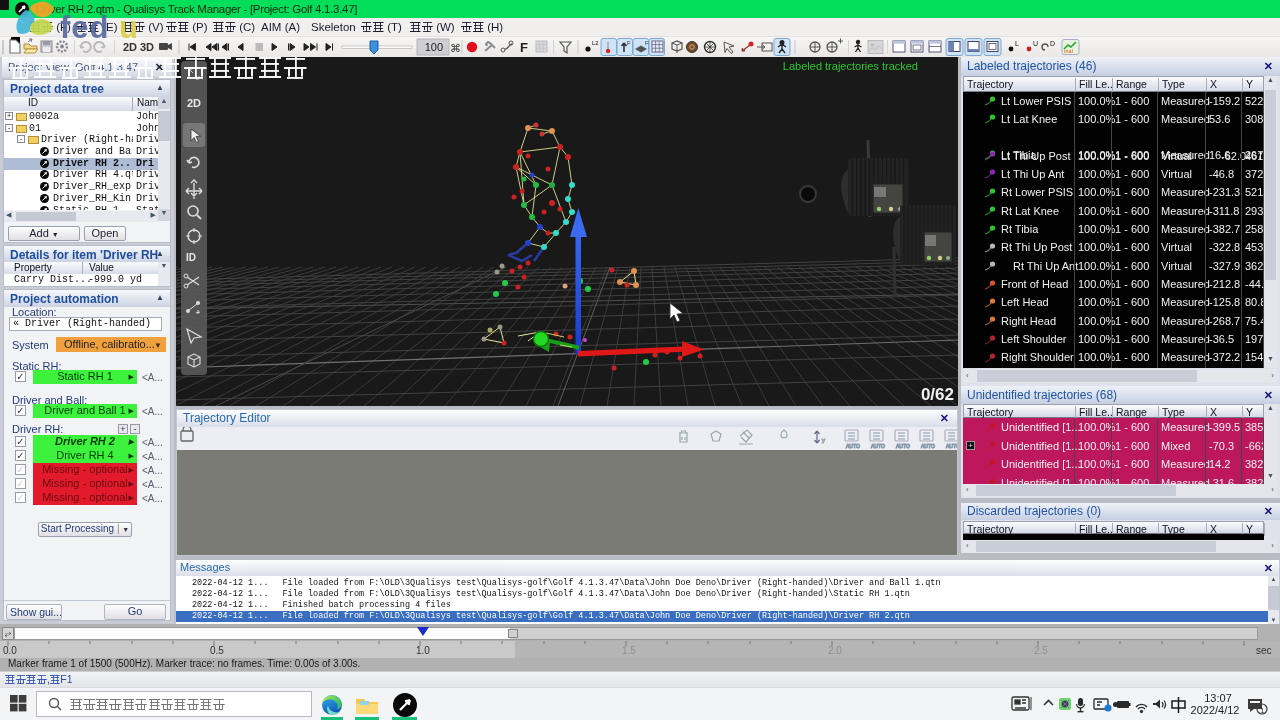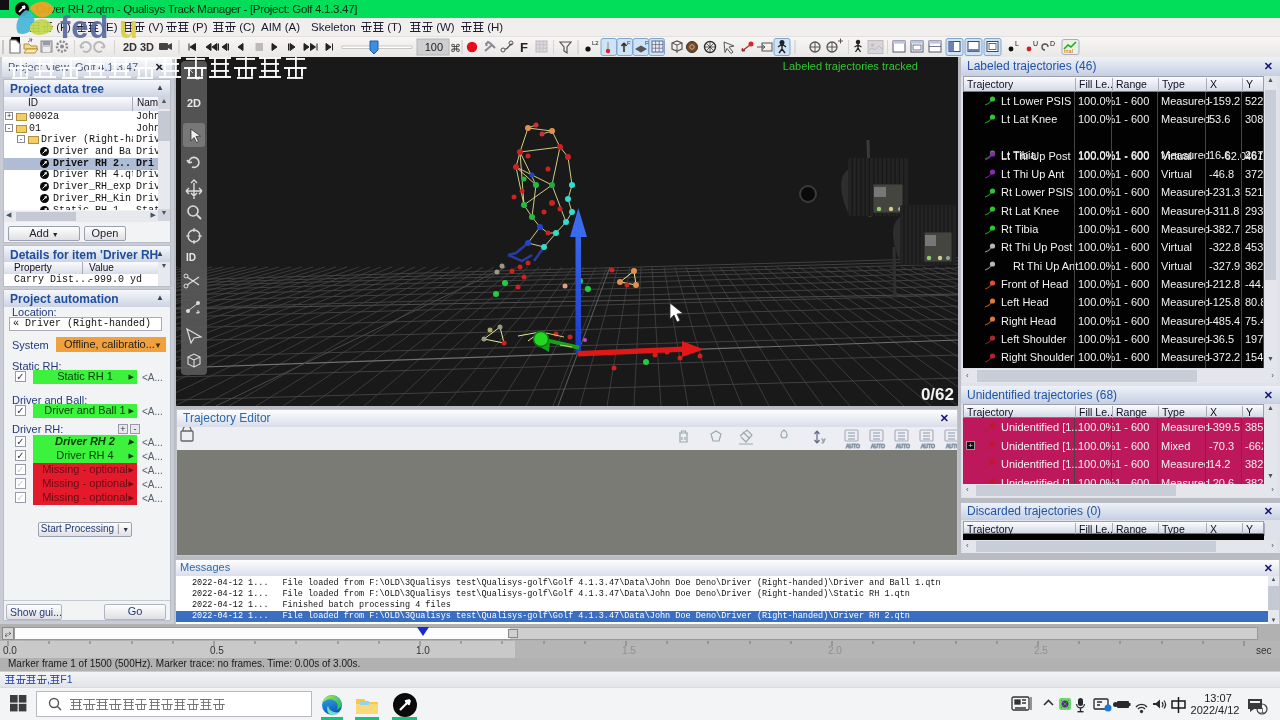--- a/index.html
+++ b/index.html
@@ -858,21 +858,21 @@
     </div>
 <div class="abs" style="left:0;top:220.2px;width:301px;height:18px;white-space:nowrap">
       <span class="abs" style="left:20px;top:3px"><svg width="14" height="12" style="vertical-align:-2px">
           <path d="M2 10 q4 -1 7 -5" stroke="#e07838" stroke-width="1.2" fill="none" opacity="0.75"></path>
           <circle cx="9.5" cy="4" r="2.6" fill="#e07838"></circle>
         </svg></span>
       <span class="abs" style="left:38px;top:2.5px">Right Head</span>
       <span class="abs" style="left:115px;top:2.5px">100.0%</span>
       <span class="abs" style="left:152px;top:2.5px">1 - 600</span>
       <span class="abs" style="left:198px;top:2.5px">Measured</span>
-      <span class="abs" style="left:246px;top:2.5px">-485.4</span>
+      <span class="abs" style="left:246px;top:2.5px">-268.7</span>
       <span class="abs" style="left:282px;top:2.5px">75.4</span>
     </div>
 <div class="abs" style="left:0;top:238.6px;width:301px;height:18px;white-space:nowrap">
       <span class="abs" style="left:20px;top:3px"><svg width="14" height="12" style="vertical-align:-2px">
           <path d="M2 10 q4 -1 7 -5" stroke="#b02430" stroke-width="1.2" fill="none" opacity="0.75"></path>
           <circle cx="9.5" cy="4" r="2.6" fill="#b02430"></circle>
         </svg></span>
       <span class="abs" style="left:38px;top:2.5px">Left Shoulder</span>
       <span class="abs" style="left:115px;top:2.5px">100.0%</span>
       <span class="abs" style="left:152px;top:2.5px">1 - 600</span>
@@ -959,21 +959,21 @@
     </div>
 <div class="abs" style="left:0;top:55.8px;width:301px;height:19px;white-space:nowrap">
       <span class="abs" style="left:20px;top:3px"><svg width="14" height="12" style="vertical-align:-2px">
           <path d="M2 10 q4 -1 7 -5" stroke="#c01828" stroke-width="1.2" fill="none" opacity="0.75"></path>
           <circle cx="9.5" cy="4" r="2.6" fill="#c01828"></circle>
         </svg></span>
       <span class="abs" style="left:38px;top:3px">Unidentified [1...</span>
       <span class="abs" style="left:115px;top:3px">100.0%</span>
       <span class="abs" style="left:152px;top:3px">1 - 600</span>
       <span class="abs" style="left:198px;top:3px">Measured</span>
-      <span class="abs" style="left:246px;top:3px">-20.6</span>
+      <span class="abs" style="left:246px;top:3px">-31.6</span>
       <span class="abs" style="left:282px;top:3px">382.9</span>
     </div>
 <div class="abs" style="left:111px;top:0;width:1px;height:66px;background:#444"></div>
 <div class="abs" style="left:148px;top:0;width:1px;height:66px;background:#444"></div>
 <div class="abs" style="left:194px;top:0;width:1px;height:66px;background:#444"></div>
 <div class="abs" style="left:242px;top:0;width:1px;height:66px;background:#444"></div>
 <div class="abs" style="left:278px;top:0;width:1px;height:66px;background:#444"></div>
 <div class="abs" style="left:300px;top:0;width:1px;height:66px;background:#444"></div>
 </div>
 <div class="abs" style="left:1264px;top:404px;width:13px;height:80px;background:#e4e6ec">

